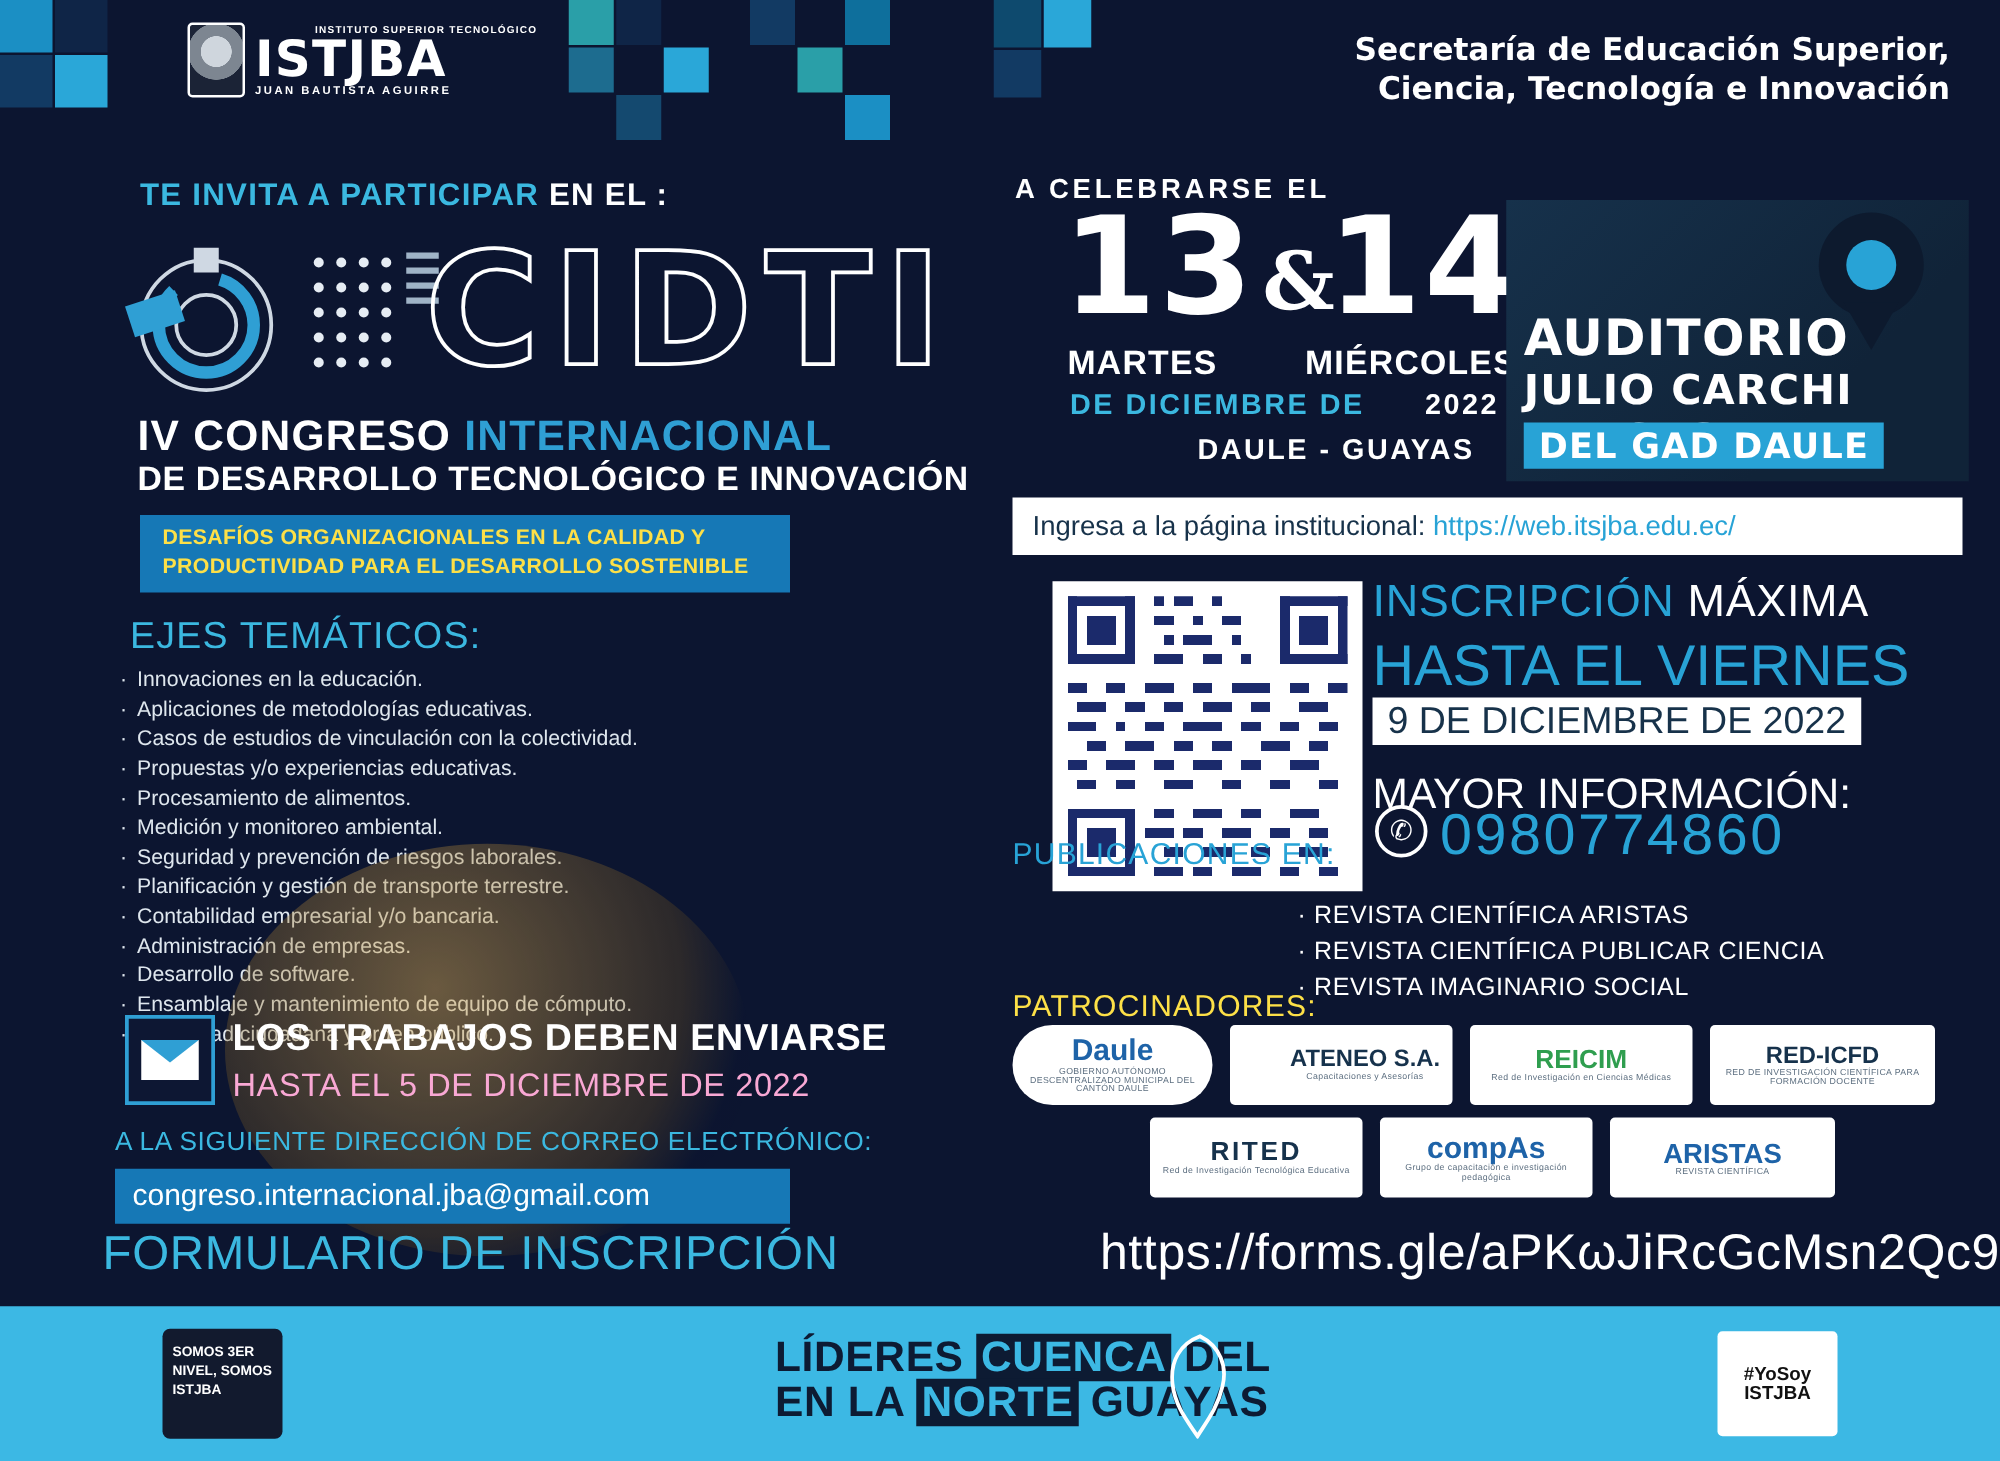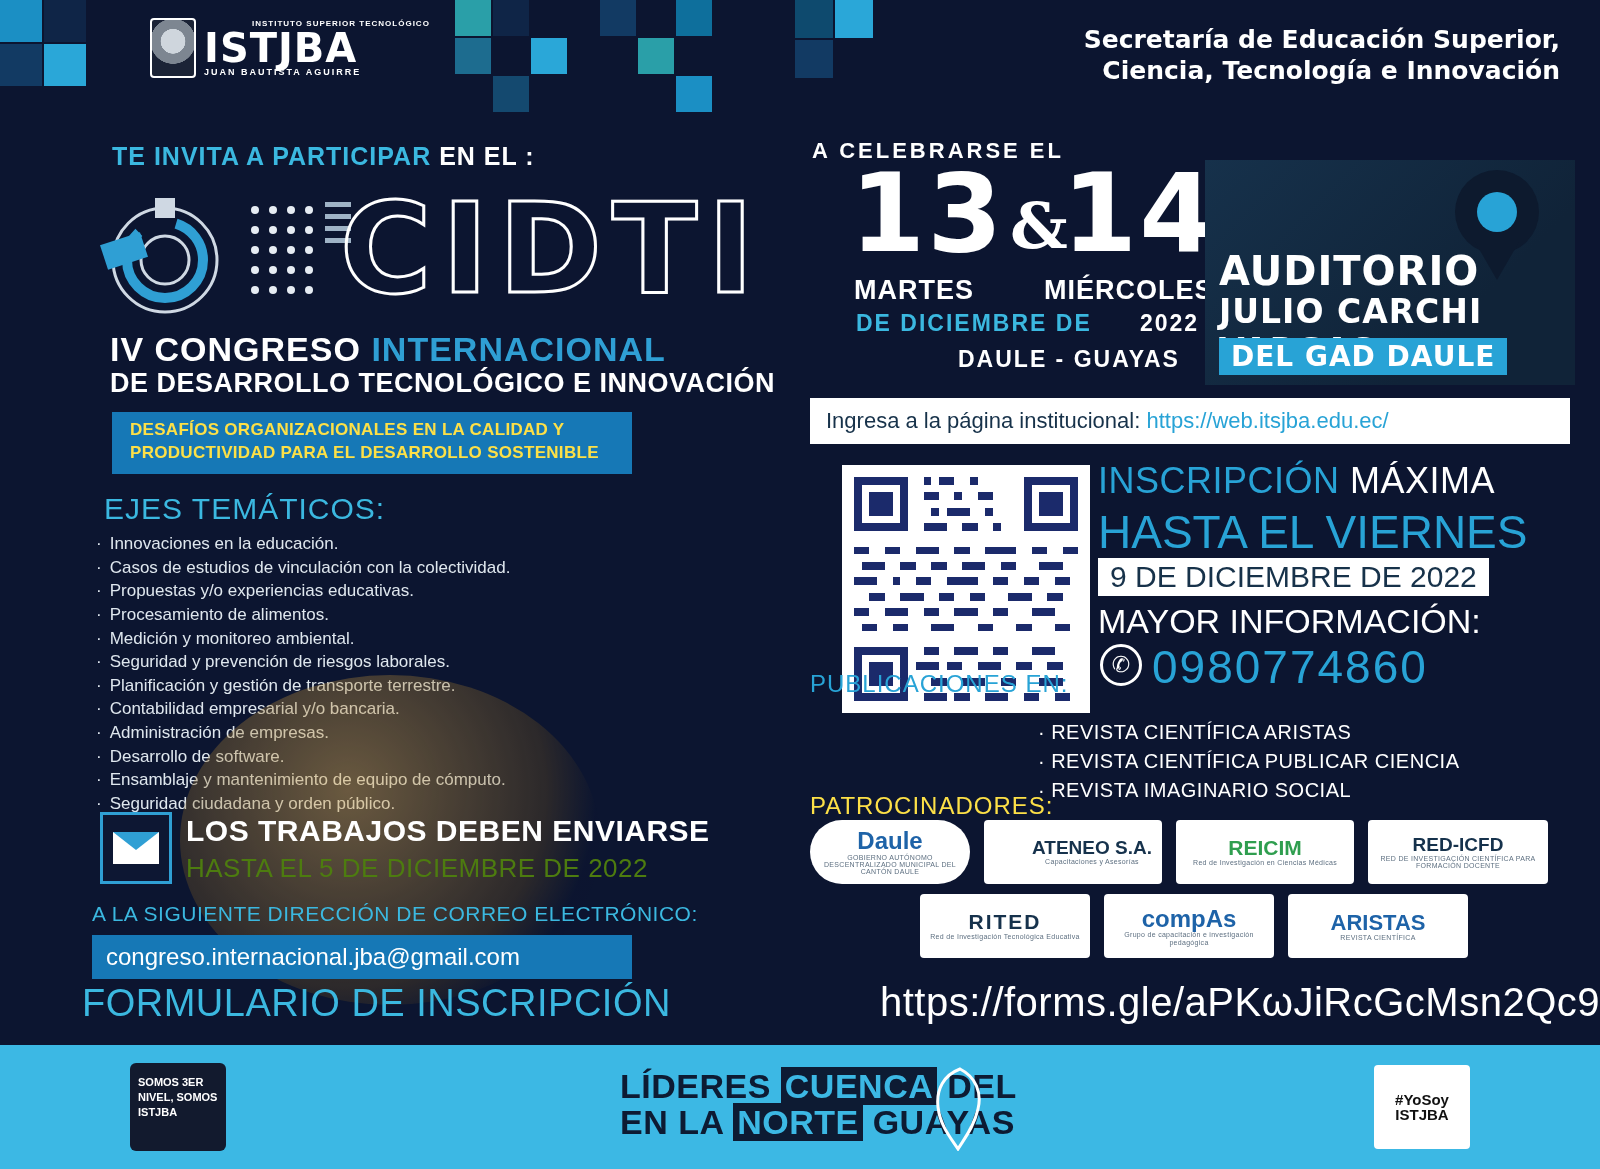--- a/index.html
+++ b/index.html
@@ -87,21 +87,21 @@
     border: 3px solid #2f9fd4; background: #0d1733; display: flex; align-items: center; justify-content: center;
   }
   .env {
     width: 46px; height: 32px; background: #ffffff; position: relative;
   }
   .env::after {
     content: ""; position: absolute; left: 0; top: 0; width: 0; height: 0;
     border-left: 23px solid transparent; border-right: 23px solid transparent; border-top: 18px solid #2f9fd4;
   }
   .trabajos { position: absolute; left: 186px; top: 694px; color: #ffffff; font-size: 30px; font-weight: bold; letter-spacing: .5px; }
-  .hasta5 { position: absolute; left: 186px; top: 733px; color: #4d7c0f; font-size: 26px; letter-spacing: .5px; }
+  .hasta5 { position: absolute; left: 186px; top: 733px; color: #f9a8d4; font-size: 26px; letter-spacing: .5px; }
   .dir-correo { position: absolute; left: 92px; top: 782px; color: #3bb8e0; font-size: 21px; letter-spacing: .5px; }
   .mail-band {
     position: absolute; left: 92px; top: 815px; width: 540px; padding: 8px 14px;
     background: #1678b6; color: #ffffff; font-size: 24px;
   }
   .formulario { position: absolute; left: 82px; top: 862px; color: #3bb8e0; font-size: 38px; letter-spacing: .5px; }
 
   
   .right { position: absolute; left: 800px; top: 120px; width: 800px; height: 925px; }
 
@@ -146,21 +146,21 @@
   .qr-inner { width: 100%; height: 100%; }
 
   .insc1 { position: absolute; left: 298px; top: 340px; font-size: 36px; letter-spacing: .5px; }
   .insc1 .b { color: #28a3d6; }
   .insc1 .w { color: #ffffff; }
   .insc2 { position: absolute; left: 298px; top: 385px; color: #28a3d6; font-size: 46px; }
   .insc3 {
     position: absolute; left: 298px; top: 438px; background: #ffffff; color: #17324a;
     font-size: 30px; padding: 2px 12px;
   }
-  .insc4 { position: absolute; left: 298px; top: 482px; color: #ffffff; font-size: 34px; }
+  .insc4 { position: absolute; left: 298px; top: 496px; color: #ffffff; font-size: 34px; }
   .wa { position: absolute; left: 300px; top: 524px; width: 42px; height: 42px; border-radius: 50%; border: 3px solid #ffffff; display:flex; align-items:center; justify-content:center; color:#fff; font-size: 22px;}
   .phone { position: absolute; left: 352px; top: 520px; color: #28a3d6; font-size: 46px; letter-spacing: 2px; }
 
   .pub-title { position: absolute; left: 10px; top: 550px; color: #28a3d6; font-size: 24px; letter-spacing: 1px; }
   .pub-list { position: absolute; left: 238px; top: 598px; color: #ffffff; font-size: 20px; line-height: 1.45; letter-spacing: .5px; }
   .pub-list li { list-style: none; }
   .pub-list li::before { content: "·"; margin-right: 6px; }
 
   .patro-title { position: absolute; left: 10px; top: 672px; color: #fde047; font-size: 24px; letter-spacing: 1px; }
 
@@ -280,20 +280,21 @@
     <div class="line-iv">
       <span class="w">IV CONGRESO </span><span class="b">INTERNACIONAL</span>
     </div>
     <div class="line-des">DE DESARROLLO TECNOLÓGICO E INNOVACIÓN</div>
 
     <div class="sub-band">DESAFÍOS ORGANIZACIONALES EN LA CALIDAD Y PRODUCTIVIDAD PARA EL DESARROLLO SOSTENIBLE</div>
 
     <div class="ejes-title">EJES TEMÁTICOS:</div>
     <ul class="ejes-list">
       <li>Innovaciones en la educación.</li>
+      <li>Aplicaciones de metodologías educativas.</li>
       <li>Casos de estudios de vinculación con la colectividad.</li>
       <li>Propuestas y/o experiencias educativas.</li>
       <li>Procesamiento de alimentos.</li>
       <li>Medición y monitoreo ambiental.</li>
       <li>Seguridad y prevención de riesgos laborales.</li>
       <li>Planificación y gestión de transporte terrestre.</li>
       <li>Contabilidad empresarial y/o bancaria.</li>
       <li>Administración de empresas.</li>
       <li>Desarrollo de software.</li>
       <li>Ensamblaje y mantenimiento de equipo de cómputo.</li>

